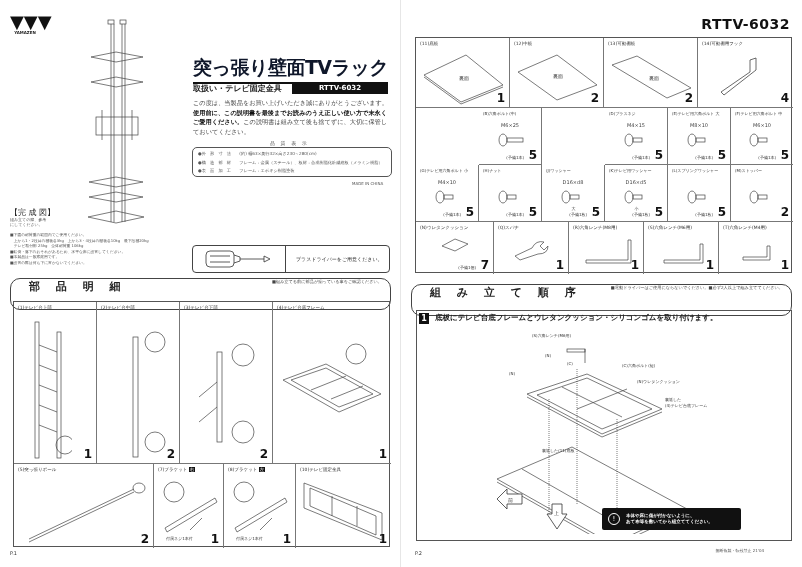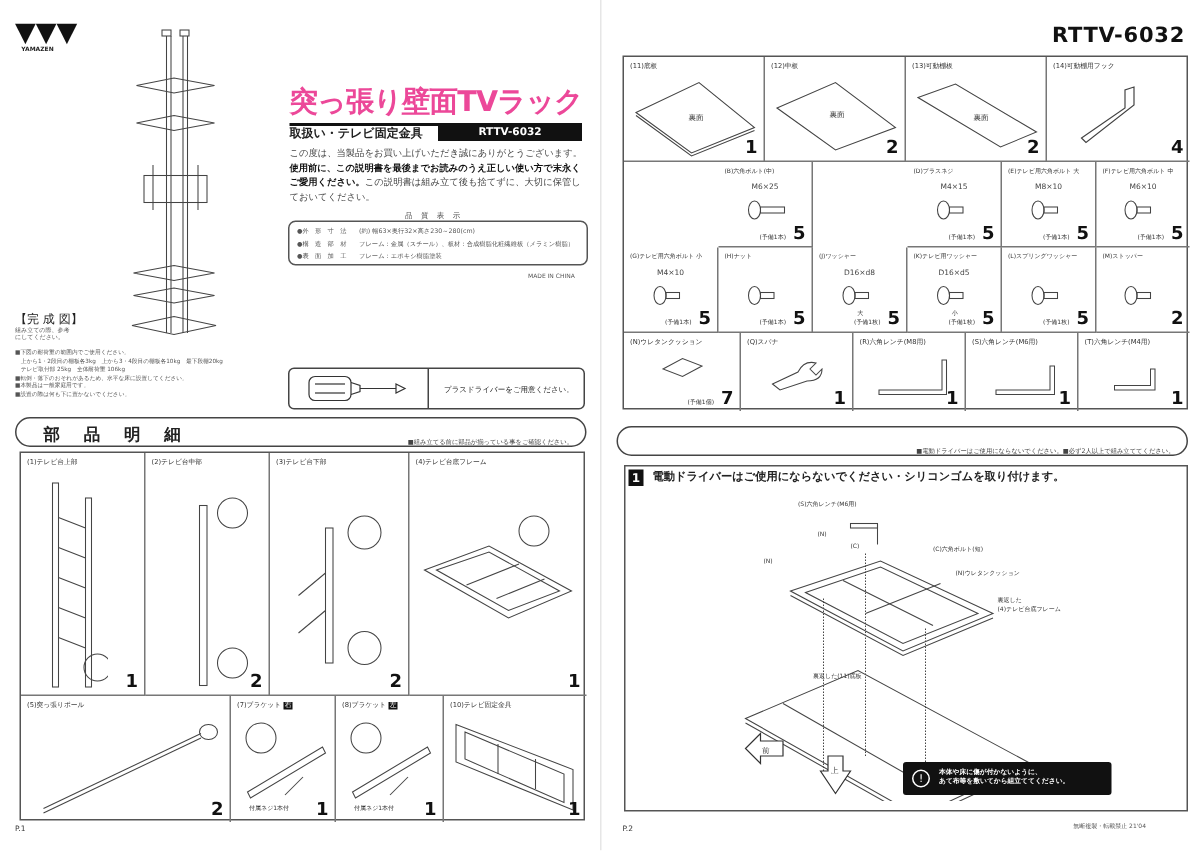--- a/index.html
+++ b/index.html
@@ -4,35 +4,35 @@
 <style>
 *{box-sizing:border-box;margin:0;padding:0}
 body{width:802px;height:567px;background:#fff;font-family:"DejaVu Sans",sans-serif;color:#222;position:relative;overflow:hidden}
 .page{position:absolute;top:0;height:567px}
 #p1{left:0;width:400px}
 #p2{left:401px;width:401px}
 .divider{position:absolute;left:400px;top:0;width:1px;height:567px;background:#e6e6e6}
 .logo{position:absolute;left:10px;top:14px;width:30px;text-align:center}
 .logo .mark{font-size:18px;line-height:16px;color:#111}
 .logo .brand{font-size:4px;font-weight:bold;letter-spacing:0}
-.title{position:absolute;left:193px;top:55px;font-size:19px;font-weight:bold;color:#ec4899;border-bottom:2px solid #111;padding-bottom:1px;white-space:nowrap;letter-spacing:-0.5px}
+.title{position:absolute;left:193px;top:55px;font-size:19px;font-weight:bold;color:#0f172a;border-bottom:2px solid #111;padding-bottom:1px;white-space:nowrap;letter-spacing:-0.5px}
 .subtitle{position:absolute;left:193px;top:83px;font-size:8px;font-weight:bold}
 .model-box{position:absolute;left:292px;top:82px;width:96px;height:12px;background:#111;color:#fff;font-size:7px;font-weight:bold;text-align:center;line-height:12px}
 .intro{position:absolute;left:193px;top:98px;width:198px;font-size:6.2px;line-height:9.5px;color:#444}
 .intro b{color:#111}
 .quality-h{position:absolute;left:270px;top:140px;font-size:5px;color:#555;letter-spacing:2px}
 .quality{position:absolute;left:192px;top:147px;width:200px;height:30px;border:1px solid #555;border-radius:5px;padding:2px 5px;font-size:4.2px;line-height:8.5px;color:#555}
 .made{position:absolute;left:352px;top:181px;font-size:4px;color:#555}
 .kansei{position:absolute;left:10px;top:207px;font-size:8px;font-weight:normal}
 .kansei-sub{position:absolute;left:10px;top:217px;font-size:4px;color:#555;width:40px;line-height:5px}
 .notes{position:absolute;left:10px;top:232px;width:180px;font-size:3.8px;line-height:5.6px;color:#555}
 .driver-box{position:absolute;left:192px;top:245px;width:198px;height:28px;border:1px solid #444;border-radius:4px;display:flex}
 .driver-box .ic{width:93px;border-right:1px solid #444;display:flex;align-items:center;justify-content:center}
 .driver-box .tx{flex:1;font-size:5px;display:flex;align-items:center;padding-left:10px}
-.sec-h{position:absolute;height:20px;border:1px solid #444;border-radius:10px;display:flex;align-items:flex-end}
+.sec-h{position:absolute;height:32px;border:1px solid #444;border-radius:10px;display:flex;align-items:flex-start}
 .sec-h .ht{font-size:11px;font-weight:bold;letter-spacing:6px;margin-left:18px}
 .sec-h .hn{font-size:4.2px;color:#444;margin-left:auto;margin-right:8px}
 .grid{position:absolute;border:1px solid #555}
 .cell{position:absolute;border-right:1px solid #777;border-bottom:1px solid #777}
 .cell .lbl{position:absolute;left:4px;top:3px;font-size:4.5px;color:#333;white-space:nowrap}
 .cell .qty{position:absolute;right:4px;bottom:2px;font-size:12px;font-weight:bold;color:#111}
 .cell .spec{position:absolute;left:0;right:0;top:14px;text-align:center;font-size:5px;color:#444}
 .cell .pre{position:absolute;right:17px;bottom:4px;font-size:4px;color:#333}
 .cell svg{position:absolute}
 .pno{position:absolute;font-size:5px;color:#333}
@@ -436,26 +436,27 @@
     <div class="cell" style="left:303px;top:184px;width:74px;height:52px;border-right:none;border-bottom:none">
       <span class="lbl">(T)六角レンチ(M4用)</span>
       <svg style="left:22px;top:20px" width="35" height="20" viewBox="0 0 35 20">
           <path d="M2 15 L26 15 L26 4 L29 4 L29 18 L2 18 Z" stroke="#444" fill="none" stroke-width="0.7"></path>
         </svg>
       <span class="qty">1</span>
     </div>
   </div>
 
   <div class="sec-h" style="left:10px;top:284px;width:381px">
+    <span class="ht">組 み 立 て 順 序</span>
     <span class="hn">■電動ドライバーはご使用にならないでください。■必ず2人以上で組み立ててください。</span>
   </div>
 
   <div class="step">
     <div class="step-num">1</div>
-    <div class="step-title">電動ドライバーはご使用にならないでください・シリコンゴムを取り付けます。</div>
+    <div class="step-title">底板にテレビ台底フレームとウレタンクッション・シリコンゴムを取り付けます。</div>
     <span class="ann" style="left:115px;top:22px">(S)六角レンチ(M6用)</span>
     <span class="ann" style="left:128px;top:42px">(N)</span>
     <span class="ann" style="left:92px;top:60px">(N)</span>
     <span class="ann" style="left:150px;top:50px">(C)</span>
     <span class="ann" style="left:205px;top:52px">(C)六角ボルト(短)</span>
     <span class="ann" style="left:220px;top:68px">(N)ウレタンクッション</span>
     <span class="ann" style="left:248px;top:86px">裏返した</span>
     <span class="ann" style="left:248px;top:92px">(4)テレビ台底フレーム</span>
     <span class="ann" style="left:125px;top:137px">裏返した(11)底板</span>
 

